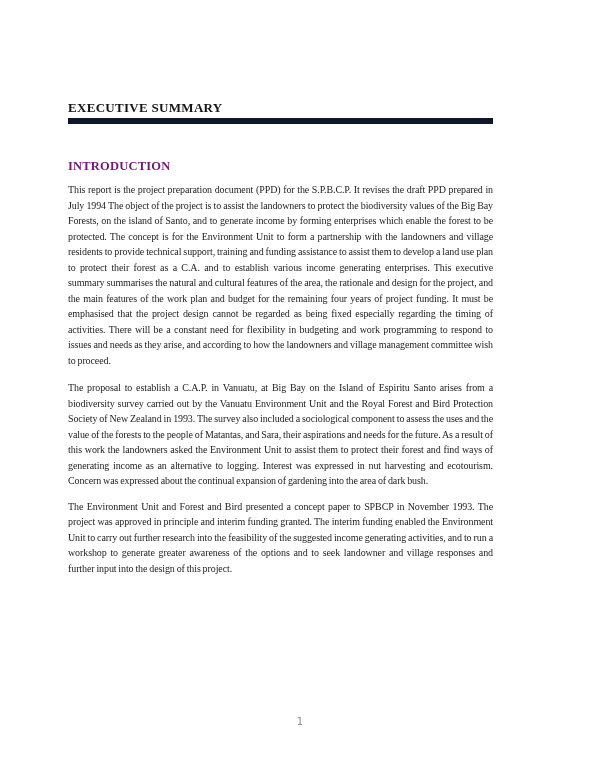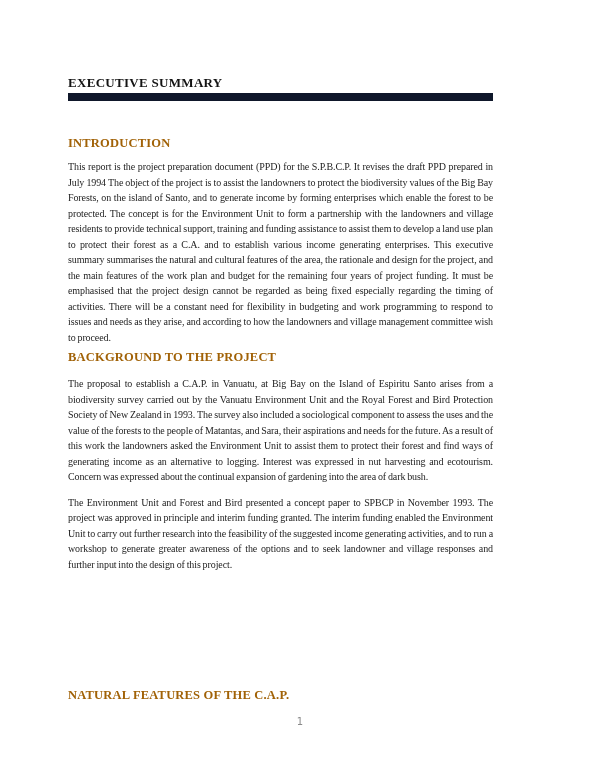--- a/index.html
+++ b/index.html
@@ -16,35 +16,35 @@
     color: #1d1d1d;
     overflow: hidden;
   }
   .content {
     position: absolute;
     left: 68px;
     top: 0;
     width: 425px;
   }
   .doc-title {
-    margin: 76px 0 0 0;
+    margin: 101px 0 0 0;
     font-size: 13px;
     font-weight: bold;
     line-height: 14px;
     letter-spacing: 0.3px;
     padding-bottom: 3px;
-    border-bottom: 8px solid #0f172a;
+    border-bottom: 6px solid #0f172a;
     color: #141414;
   }
   .section-heading {
     font-size: 12.5px;
     font-weight: bold;
     line-height: 14px;
     letter-spacing: 0.2px;
-    color: #a16207;
+    color: #701a75;
     margin: 0;
   }
   .h-intro { margin-top: 35px; }
   .h-background { margin-top: 5px; }
   .h-natural {
     position: absolute;
     left: 68px;
     top: 688px;
     width: 425px;
   }
@@ -76,24 +76,22 @@
 
 <div class="page">
   <div class="content">
 
     <h1 class="doc-title">EXECUTIVE SUMMARY</h1>
 
     <h2 class="section-heading h-intro">INTRODUCTION</h2>
 
     <p class="para p-first">This report is the project preparation document (PPD) for the S.P.B.C.P.  It revises the draft PPD prepared in July 1994   The object of the project is to assist the landowners to protect the biodiversity values of the Big Bay Forests, on the island of Santo, and to generate income by forming enterprises which enable the forest to be protected.  The concept is for the Environment Unit to form a partnership with the landowners and village residents to provide technical support, training and funding assistance to assist them to develop a land use plan to protect their forest as a C.A. and to establish various income generating enterprises.  This executive summary summarises the natural and cultural features of the area, the rationale and design for the project, and the main features of the work plan and budget for the remaining four years of project funding.  It must be emphasised that the project design cannot be regarded as being fixed especially regarding the timing of activities.  There will be a constant need for flexibility in budgeting and work programming to respond to issues and needs as they arise, and according to how the landowners and village management committee wish to proceed.</p>
 
-    <h2 class="section-heading h-background">BACKGROUND TO THE PROJECT</h2>
 
     <p class="para p-bg1">The proposal to establish a C.A.P. in Vanuatu, at Big Bay on the Island of Espiritu Santo arises from a biodiversity survey carried out by the Vanuatu Environment Unit and the Royal Forest and Bird Protection Society of New Zealand in 1993.  The survey also included a sociological component to assess the uses and the value of the forests to the people of Matantas, and Sara, their aspirations and needs for the future.  As a result of this work the landowners asked the Environment Unit to assist them to protect their forest and find ways of generating income as an alternative to logging.  Interest was expressed in nut harvesting and ecotourism.  Concern was expressed about the continual expansion of gardening into the area of dark bush.</p>
 
     <p class="para p-bg2">The Environment Unit and Forest and Bird presented a concept paper to SPBCP in November 1993.  The project was approved in principle and interim funding granted.  The interim funding enabled the Environment Unit to carry out further research into the feasibility of the suggested income generating activities, and to run a workshop to generate greater awareness of the options and to seek landowner and village responses and further input into the design of this project.</p>
 
   </div>
 
-  <h2 class="section-heading h-natural">NATURAL FEATURES OF THE C.A.P.</h2>
 
   <div class="page-number">1</div>
 </div>
 
 </body></html>

